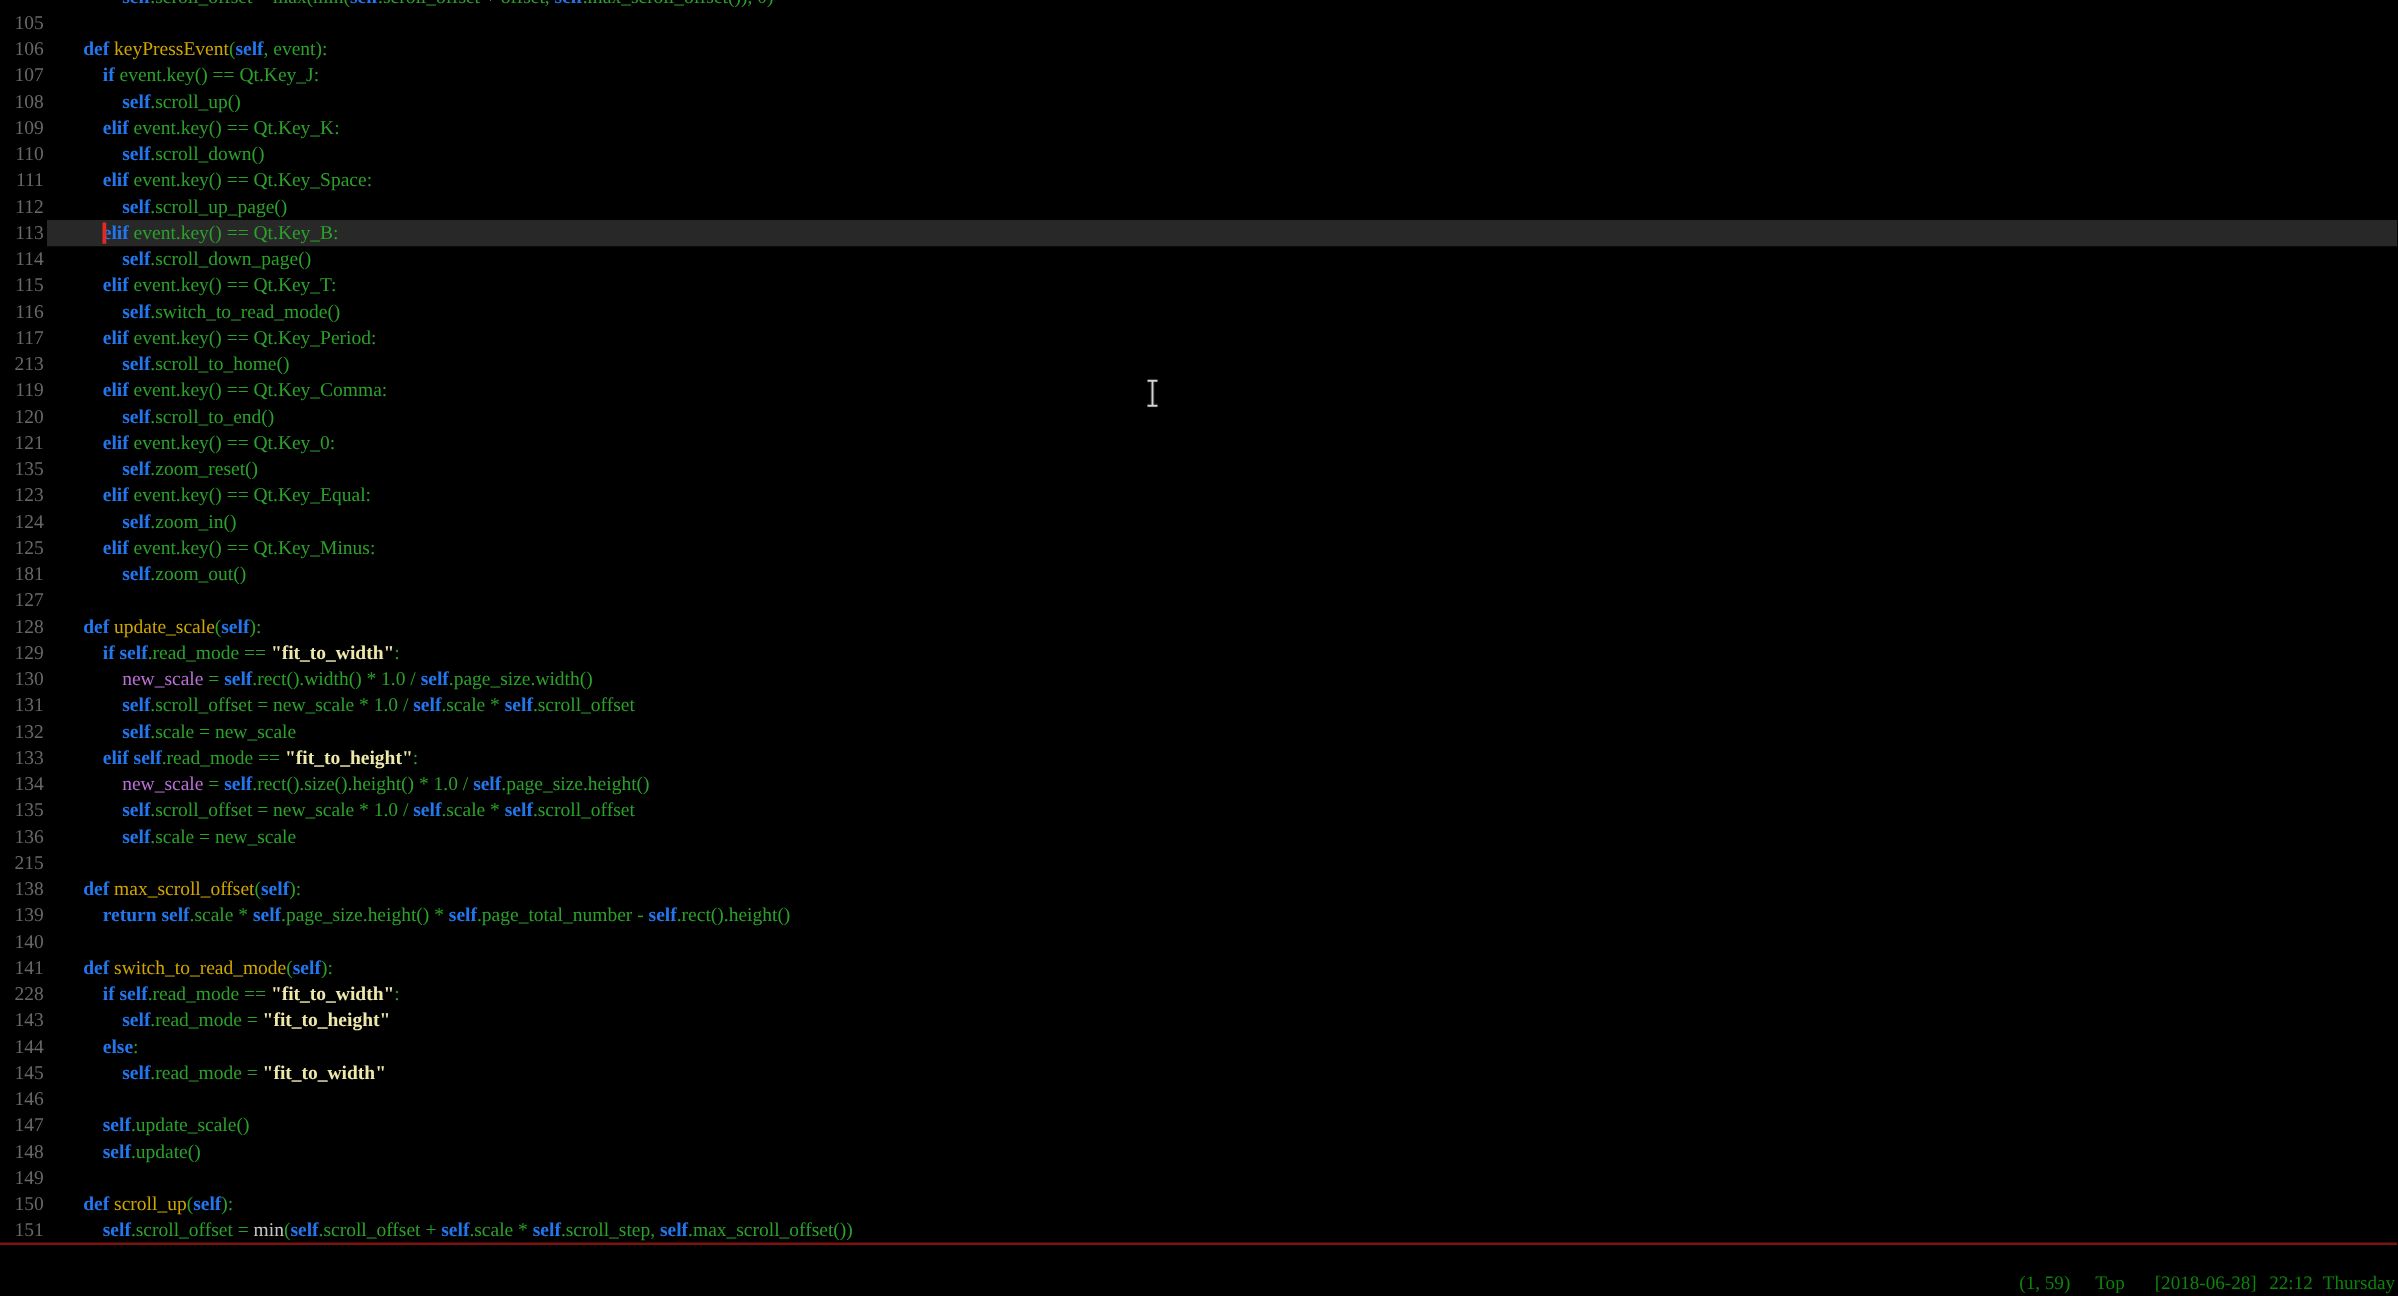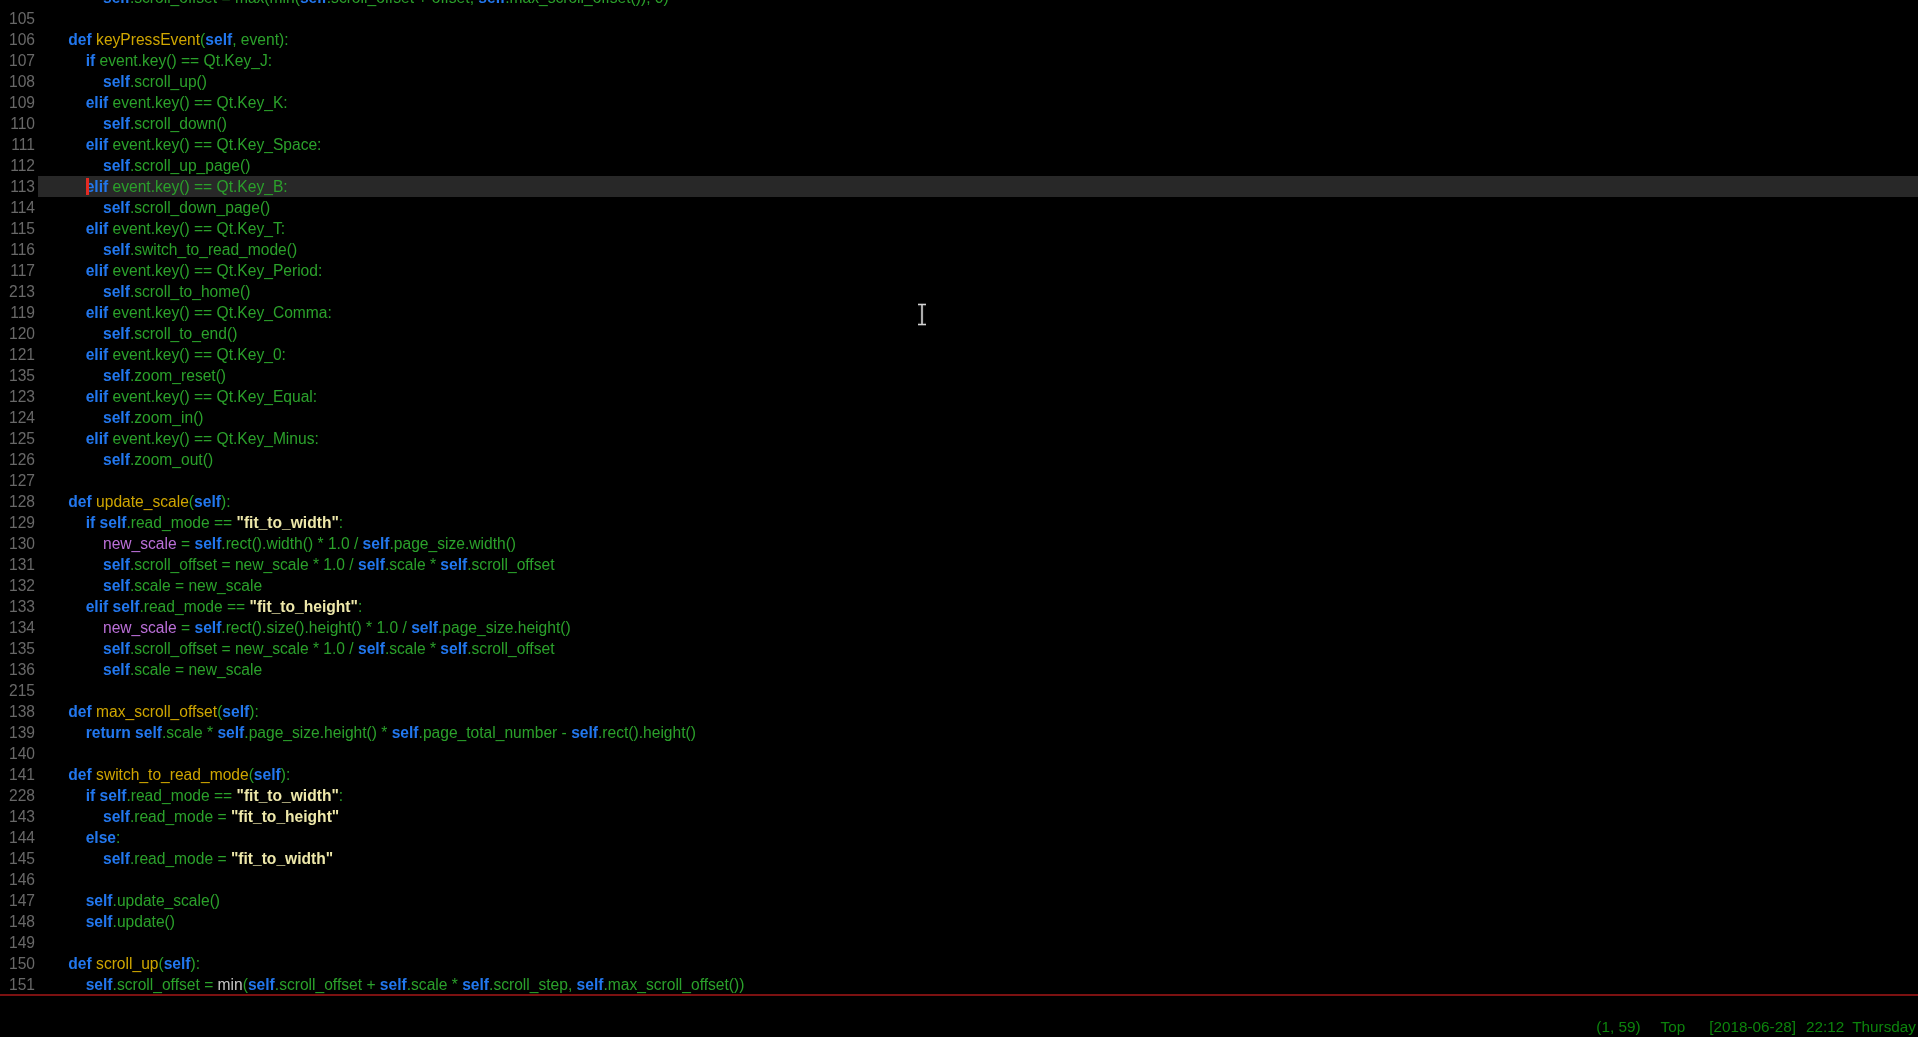--- a/index.html
+++ b/index.html
@@ -1,17 +1,17 @@
 <!DOCTYPE html>
 <html><head>
 <meta charset="utf-8">
 <style>
   html,body{margin:0;padding:0;background:#000;}
   .screen{position:relative;width:1918px;height:1037px;background:#000;overflow:hidden;
-          font-family:Liberation Sans, sans-serif;}
+          font-family:Liberation Serif, serif;}
   
   .editor{position:absolute;left:0;top:0;width:1918px;height:994px;overflow:hidden;}
   .code-lines{position:absolute;left:0;top:-13px;right:0;}
   .line{height:21px;line-height:21px;font-size:15.6px;white-space:pre;}
   .line.current{background:linear-gradient(to right,#000 0,#000 38px,#282828 38px);}
   .ln{display:inline-block;width:35px;margin-right:16px;text-align:right;color:#686868;}
   .tk-k{color:#2277ee;font-weight:bold;}
   .tk-f{color:#cfa600;}
   .tk-g{color:#2ba12b;}
   .tk-s{color:#eee8aa;font-weight:bold;}
@@ -61,21 +61,21 @@
         <div class="line"><span class="ln">116</span><span class="tk-g">            </span><span class="tk-k">self</span><span class="tk-g">.switch_to_read_mode()</span></div>
         <div class="line"><span class="ln">117</span><span class="tk-g">        </span><span class="tk-k">elif</span><span class="tk-g"> event.key() == Qt.Key_Period:</span></div>
         <div class="line"><span class="ln">213</span><span class="tk-g">            </span><span class="tk-k">self</span><span class="tk-g">.scroll_to_home()</span></div>
         <div class="line"><span class="ln">119</span><span class="tk-g">        </span><span class="tk-k">elif</span><span class="tk-g"> event.key() == Qt.Key_Comma:</span></div>
         <div class="line"><span class="ln">120</span><span class="tk-g">            </span><span class="tk-k">self</span><span class="tk-g">.scroll_to_end()</span></div>
         <div class="line"><span class="ln">121</span><span class="tk-g">        </span><span class="tk-k">elif</span><span class="tk-g"> event.key() == Qt.Key_0:</span></div>
         <div class="line"><span class="ln">135</span><span class="tk-g">            </span><span class="tk-k">self</span><span class="tk-g">.zoom_reset()</span></div>
         <div class="line"><span class="ln">123</span><span class="tk-g">        </span><span class="tk-k">elif</span><span class="tk-g"> event.key() == Qt.Key_Equal:</span></div>
         <div class="line"><span class="ln">124</span><span class="tk-g">            </span><span class="tk-k">self</span><span class="tk-g">.zoom_in()</span></div>
         <div class="line"><span class="ln">125</span><span class="tk-g">        </span><span class="tk-k">elif</span><span class="tk-g"> event.key() == Qt.Key_Minus:</span></div>
-        <div class="line"><span class="ln">126</span><span class="tk-g">            </span><span class="tk-k">self</span><span class="tk-g">.zoom_out()</span></div>
+        <div class="line"><span class="ln">181</span><span class="tk-g">            </span><span class="tk-k">self</span><span class="tk-g">.zoom_out()</span></div>
         <div class="line"><span class="ln">127</span></div>
         <div class="line"><span class="ln">128</span><span class="tk-g">    </span><span class="tk-k">def</span><span class="tk-g"> </span><span class="tk-f">update_scale</span><span class="tk-g">(</span><span class="tk-k">self</span><span class="tk-g">):</span></div>
         <div class="line"><span class="ln">129</span><span class="tk-g">        </span><span class="tk-k">if</span><span class="tk-g"> </span><span class="tk-k">self</span><span class="tk-g">.read_mode == </span><span class="tk-s">"fit_to_width"</span><span class="tk-g">:</span></div>
         <div class="line"><span class="ln">130</span><span class="tk-g">            </span><span class="tk-v">new_scale</span><span class="tk-g"> = </span><span class="tk-k">self</span><span class="tk-g">.rect().width() * 1.0 / </span><span class="tk-k">self</span><span class="tk-g">.page_size.width()</span></div>
         <div class="line"><span class="ln">131</span><span class="tk-g">            </span><span class="tk-k">self</span><span class="tk-g">.scroll_offset = new_scale * 1.0 / </span><span class="tk-k">self</span><span class="tk-g">.scale * </span><span class="tk-k">self</span><span class="tk-g">.scroll_offset</span></div>
         <div class="line"><span class="ln">132</span><span class="tk-g">            </span><span class="tk-k">self</span><span class="tk-g">.scale = new_scale</span></div>
         <div class="line"><span class="ln">133</span><span class="tk-g">        </span><span class="tk-k">elif</span><span class="tk-g"> </span><span class="tk-k">self</span><span class="tk-g">.read_mode == </span><span class="tk-s">"fit_to_height"</span><span class="tk-g">:</span></div>
         <div class="line"><span class="ln">134</span><span class="tk-g">            </span><span class="tk-v">new_scale</span><span class="tk-g"> = </span><span class="tk-k">self</span><span class="tk-g">.rect().size().height() * 1.0 / </span><span class="tk-k">self</span><span class="tk-g">.page_size.height()</span></div>
         <div class="line"><span class="ln">135</span><span class="tk-g">            </span><span class="tk-k">self</span><span class="tk-g">.scroll_offset = new_scale * 1.0 / </span><span class="tk-k">self</span><span class="tk-g">.scale * </span><span class="tk-k">self</span><span class="tk-g">.scroll_offset</span></div>
         <div class="line"><span class="ln">136</span><span class="tk-g">            </span><span class="tk-k">self</span><span class="tk-g">.scale = new_scale</span></div>

